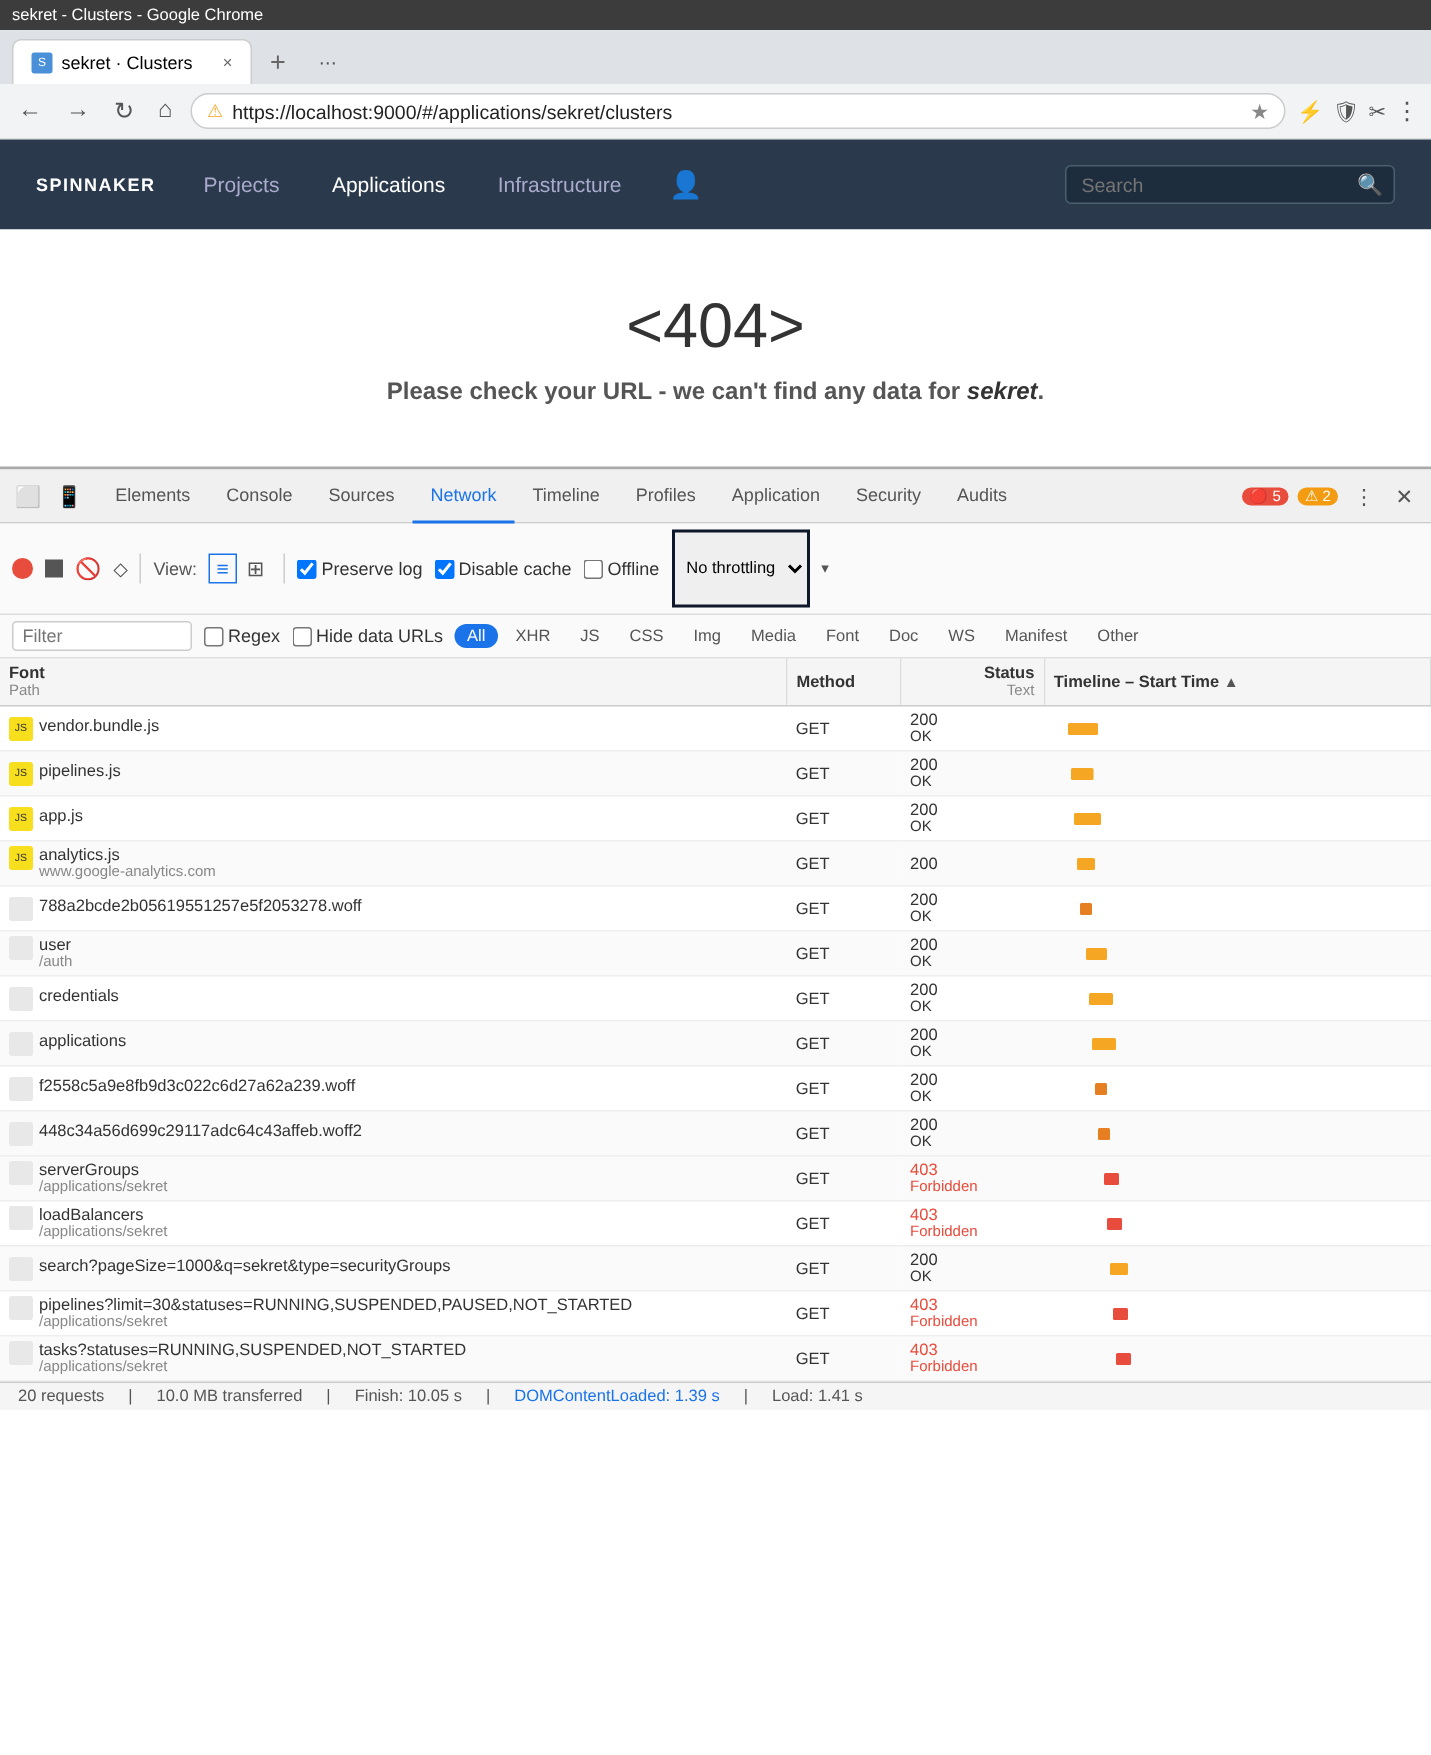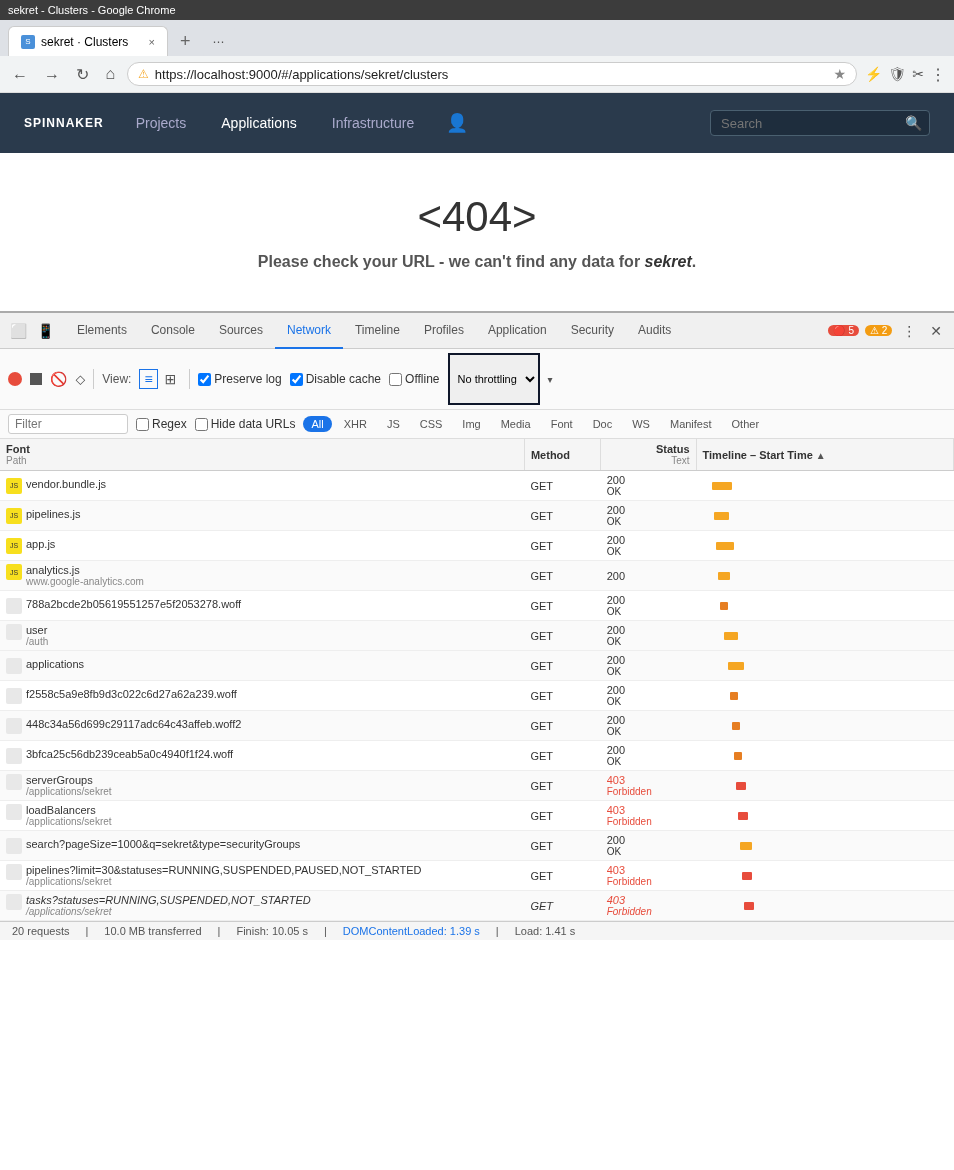--- a/index.html
+++ b/index.html
@@ -522,20 +522,41 @@
     <td>
       <div class="status-200">200</div>
       <div class="status-200" style="font-size:10px;">OK</div>
     </td>
     <td>
       <div class="timeline-bar-wrap">
         <div class="timeline-bar bar-yellow" style="left:22px; width:14px;"></div>
       </div>
     </td>
   </tr>
+          <tr style="background: rgb(255, 255, 255);">
+    <td>
+      <div class="name-cell">
+        <div class="file-icon " style="background:#e8e8e8; color:#555; font-size:7px; min-width:16px; height:16px; display:flex; align-items:center; justify-content:center; border-radius:2px;"></div>
+        <div>
+          <div class="file-name">credentials</div>
+
+        </div>
+      </div>
+    </td>
+    <td style="color:#333;">GET</td>
+    <td>
+      <div class="status-200">200</div>
+      <div class="status-200" style="font-size:10px;">OK</div>
+    </td>
+    <td>
+      <div class="timeline-bar-wrap">
+        <div class="timeline-bar bar-yellow" style="left:24px; width:16px;"></div>
+      </div>
+    </td>
+  </tr>
           <tr style="background: rgb(250, 250, 250);">
     <td>
       <div class="name-cell">
         <div class="file-icon " style="background:#e8e8e8; color:#555; font-size:7px; min-width:16px; height:16px; display:flex; align-items:center; justify-content:center; border-radius:2px;"></div>
         <div>
           <div class="file-name">applications</div>
 
         </div>
       </div>
     </td>
@@ -582,41 +603,20 @@
       </div>
     </td>
     <td style="color:#333;">GET</td>
     <td>
       <div class="status-200">200</div>
       <div class="status-200" style="font-size:10px;">OK</div>
     </td>
     <td>
       <div class="timeline-bar-wrap">
         <div class="timeline-bar bar-orange" style="left:30px; width:8px;"></div>
-      </div>
-    </td>
-  </tr>
-          <tr style="background: rgb(255, 255, 255);">
-    <td>
-      <div class="name-cell">
-        <div class="file-icon " style="background:#e8e8e8; color:#555; font-size:7px; min-width:16px; height:16px; display:flex; align-items:center; justify-content:center; border-radius:2px;"></div>
-        <div>
-          <div class="file-name">3bfca25c56db239ceab5a0c4940f1f24.woff</div>
-
-        </div>
-      </div>
-    </td>
-    <td style="color:#333;">GET</td>
-    <td>
-      <div class="status-200">200</div>
-      <div class="status-200" style="font-size:10px;">OK</div>
-    </td>
-    <td>
-      <div class="timeline-bar-wrap">
-        <div class="timeline-bar bar-orange" style="left:32px; width:8px;"></div>
       </div>
     </td>
   </tr>
           <tr style="background: rgb(250, 250, 250);">
     <td>
       <div class="name-cell">
         <div class="file-icon " style="background:#e8e8e8; color:#555; font-size:7px; min-width:16px; height:16px; display:flex; align-items:center; justify-content:center; border-radius:2px;"></div>
         <div>
           <div class="file-name">serverGroups</div>
           <div class="file-path">/applications/sekret</div>
@@ -690,21 +690,21 @@
     <td>
       <div class="status-403">403</div>
       <div class="status-403" style="font-size:10px;">Forbidden</div>
     </td>
     <td>
       <div class="timeline-bar-wrap">
         <div class="timeline-bar bar-red" style="left:40px; width:10px;"></div>
       </div>
     </td>
   </tr>
-          <tr style="background: rgb(250, 250, 250); font-style: italic;">
+          <tr style="background: rgb(250, 250, 250);">
     <td>
       <div class="name-cell">
         <div class="file-icon " style="background:#e8e8e8; color:#555; font-size:7px; min-width:16px; height:16px; display:flex; align-items:center; justify-content:center; border-radius:2px;"></div>
         <div>
           <div class="file-name">tasks?statuses=RUNNING,SUSPENDED,NOT_STARTED</div>
           <div class="file-path">/applications/sekret</div>
         </div>
       </div>
     </td>
     <td style="color:#333;">GET</td>

